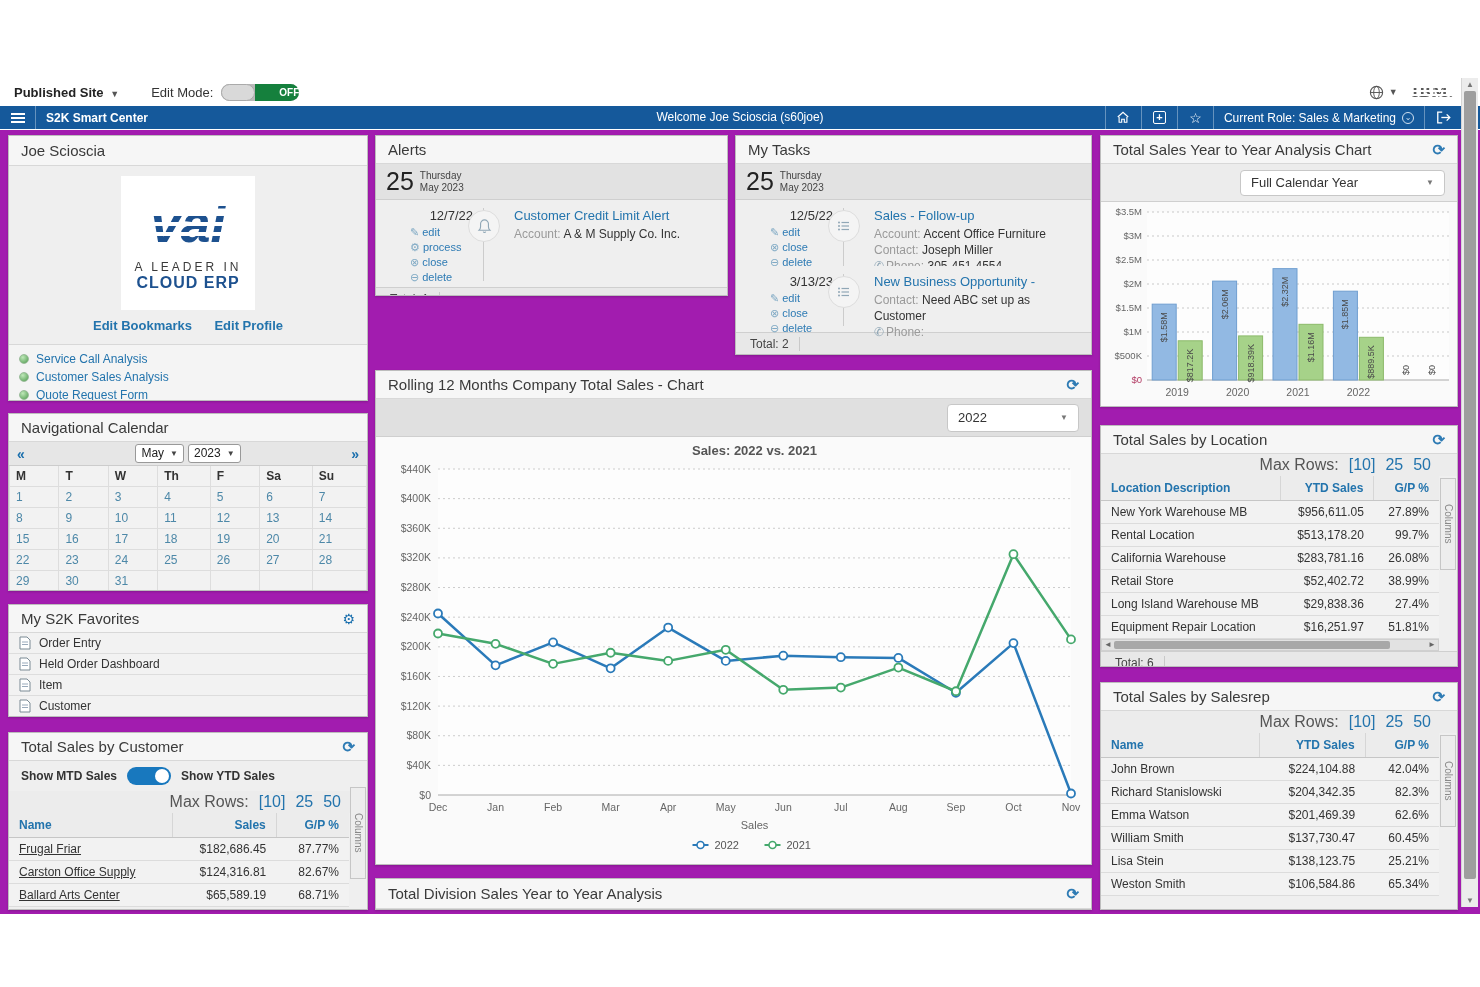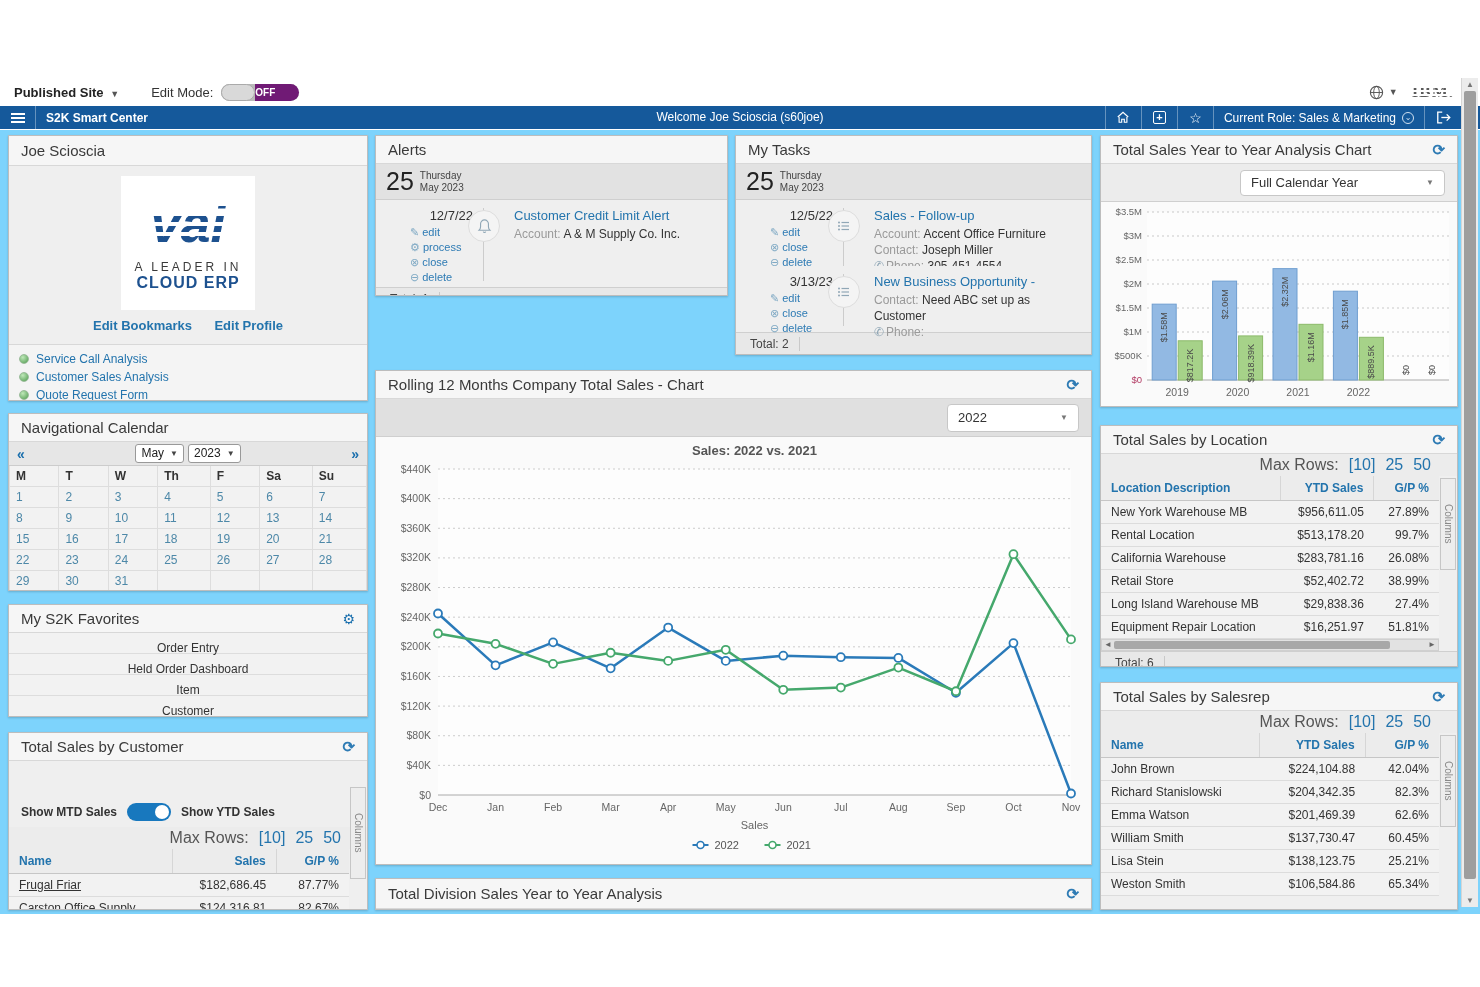--- a/index.html
+++ b/index.html
@@ -8,22 +8,22 @@
 
   
   .topbar { position:absolute; left:0; top:78px; width:1480px; height:28px; background:#fff;
             display:flex; align-items:center; font-size:13px; color:#222; }
   .topbar .pub { font-weight:bold; margin-left:14px; cursor:pointer; }
   .topbar .caret { font-size:9px; color:#555; margin-left:3px; }
   .topbar .em-label { margin-left:32px; color:#333; }
   .em-toggle { margin-left:8px; width:78px; height:17px; background:#b9b9b9; border-radius:9px;
                position:relative; display:flex; cursor:pointer; }
   .em-toggle .knob { width:34px; height:17px; background:#d9d9d9; border:1px solid #aaa; border-radius:9px; }
-  .em-toggle .off { flex:1; background:#701a75; border-radius:0 9px 9px 0; color:#fff; font-size:10px;
-                    font-weight:bold; text-align:left; line-height:17px; }
+  .em-toggle .off { flex:1; background:#15803d; border-radius:0 9px 9px 0; color:#fff; font-size:10px;
+                    font-weight:bold; text-align:right; line-height:17px; }
   .topbar-right { position:absolute; right:26px; top:0; height:28px; display:flex; align-items:center; gap:14px; }
   .globe-wrap { display:flex; align-items:center; gap:2px; cursor:pointer; }
   .ibm { position:relative; font-family:"Liberation Serif",serif; font-weight:bold; font-size:17px;
          color:#5a5a5a; letter-spacing:1px; }
   .ibm i { position:absolute; left:-2px; right:-2px; height:2px; background:#fff; }
 
   
   .navbar { position:absolute; left:0; top:106px; width:1480px; height:23px; background:#15599b;
             display:flex; align-items:stretch; color:#fff; font-size:12px; }
   .nav-burger { width:36px; display:flex; flex-direction:column; justify-content:center; align-items:center;
@@ -36,21 +36,21 @@
              border-left:1px solid rgba(255,255,255,.35); cursor:pointer; }
   .nav-role { display:flex; align-items:center; gap:6px; padding:0 10px;
               border-left:1px solid rgba(255,255,255,.35); cursor:pointer; white-space:nowrap; }
   .role-caret { width:12px; height:12px; border:1px solid #cfe0f0; border-radius:50%; font-size:8px;
                 line-height:10px; text-align:center; color:#cfe0f0; }
   .plus-box { width:13px; height:13px; border:1px solid #fff; border-radius:2px; font-size:11px;
               line-height:11px; text-align:center; font-weight:bold; }
   .star-glyph { font-size:14px; }
 
   
-  .dash { position:absolute; left:0; top:130px; width:1480px; height:784px; background:#7dd3fc; overflow:hidden; }
+  .dash { position:absolute; left:0; top:130px; width:1480px; height:784px; background:#a21caf; overflow:hidden; }
   .panel { position:absolute; background:#efefef; border:1px solid #bdbdbd; box-shadow:0 1px 2px rgba(0,0,0,.18); overflow:hidden; }
   .phead { height:30px; padding:0 12px; font-size:15px; color:#3a3a3a; background:#f6f6f6;
            border-bottom:1px solid #d8d8d8; display:flex; align-items:center; justify-content:space-between; }
   .refresh { color:#2e7bb4; font-size:15px; font-weight:bold; cursor:pointer; }
   .gear { color:#1a6fad; font-size:14px; cursor:pointer; }
 
   
   .logo-box { width:134px; height:134px; background:#fff; margin:10px auto 6px; display:flex;
               flex-direction:column; align-items:center; justify-content:center; }
   .logo-sub1 { font-size:12px; letter-spacing:3px; color:#3a3a3a; margin-top:2px; }
@@ -68,24 +68,24 @@
   .cal-selects { flex:1; display:flex; justify-content:center; gap:4px; }
   .mini-select { background:#fff; border:1px solid #999; border-radius:3px; padding:0 5px; font-size:12px;
                  height:19px; line-height:17px; color:#222; cursor:pointer; display:flex; align-items:center; gap:6px; }
   .mini-select .dd { font-size:8px; color:#444; }
   table.cal { width:100%; border-collapse:collapse; font-size:12px; background:#f2f2f2; }
   table.cal th { font-weight:bold; color:#333; text-align:left; padding:3px 0 3px 6px; border:1px solid #ddd; border-top:none; }
   table.cal td { color:#4d88a8; padding:3px 0 3px 6px; border:1px solid #ddd; height:20px; cursor:pointer; }
 
   
   .fav-row { display:flex; align-items:center; gap:8px; height:21px; padding:0 10px; font-size:12px;
-             border-bottom:1px solid #ddd; background:#f2f2f2; cursor:pointer;flex-direction:column; }
-
-  
-  .toggle-strip { height:30px; display:flex; align-items:center; gap:10px; padding:0 12px; background:#efefef;margin-top:36px; }
+             border-bottom:1px solid #ddd; background:#f2f2f2; cursor:pointer; }
+
+  
+  .toggle-strip { height:30px; display:flex; align-items:center; gap:10px; padding:0 12px; background:#efefef; }
   .toggle-strip .tlab { font-size:12px; font-weight:bold; color:#333; }
   .switch { width:44px; height:18px; background:#1878be; border-radius:10px; position:relative; cursor:pointer; }
   .switch .kn { position:absolute; right:2px; top:2px; width:14px; height:14px; background:#fff; border-radius:50%; }
   .maxrows { height:22px; display:flex; justify-content:flex-end; align-items:center; gap:10px;
              padding:0 26px 0 10px; font-size:16px; color:#555; background:#ececec; }
   .maxrows span.opt { color:#2374ad; cursor:pointer; }
   .tbl-wrap { position:relative; margin-right:18px; }
   table.data { width:100%; border-collapse:collapse; font-size:12px; }
   table.data th { color:#2374ad; font-weight:bold; padding:5px 10px; background:#ececec;
                   border-bottom:1px solid #c6c6c6; border-right:1px solid #d6d6d6; text-align:right; }

